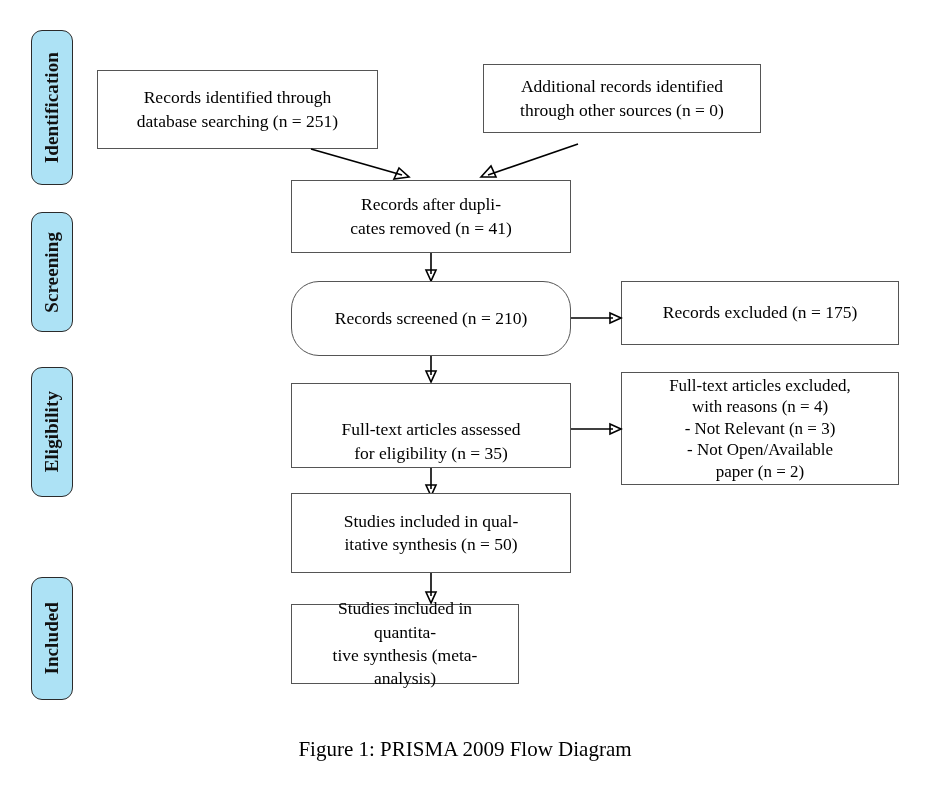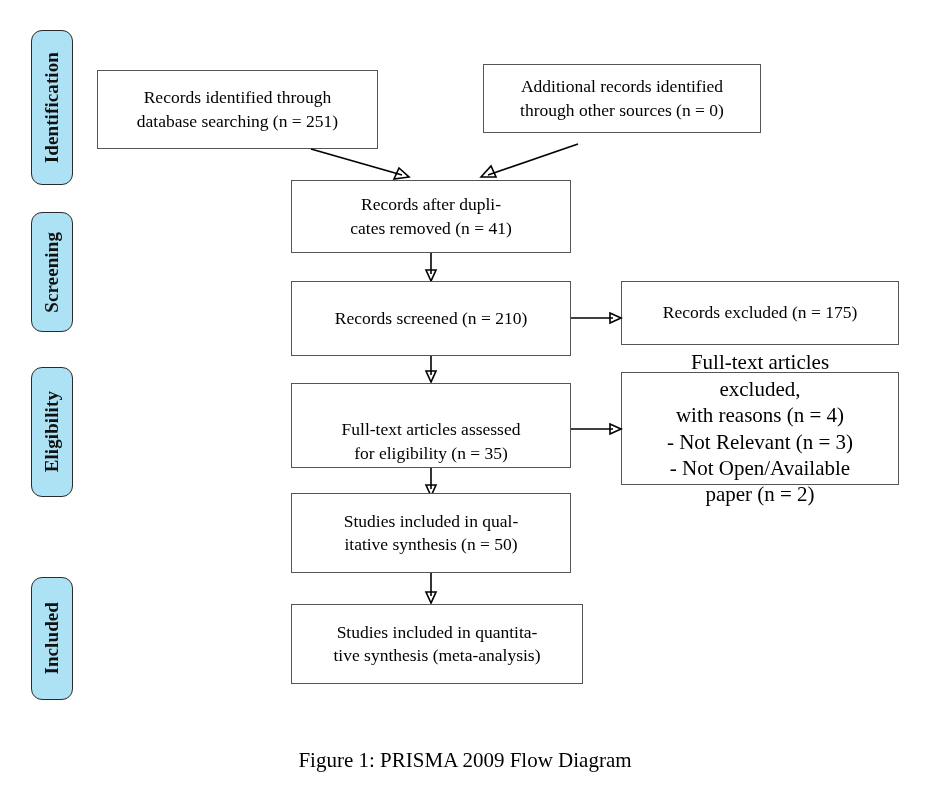--- a/index.html
+++ b/index.html
@@ -54,21 +54,21 @@
     text-align: center;
     padding: 2px 26px;
   }
   .flow-box .txt {
     font-size: 17.5px;
     line-height: 1.33;
     white-space: pre-line;
     font-family: "Liberation Serif", "DejaVu Serif", serif;
   }
   .flow-box.reasons .txt {
-    font-size: 21px;
+    font-size: 17px;
     line-height: 1.26;
   }
 
   
   .conn {
     position: absolute;
     overflow: visible;
   }
   .conn line, .conn path {
     stroke: #000000;
@@ -78,21 +78,20 @@
 
   
   #caption {
     position: absolute;
     left: 0;
     width: 930px;
     text-align: center;
     font-size: 21px;
     color: #000000;
     font-family: "Liberation Serif", "DejaVu Serif", serif;
-    margin-top: 11px;
   }
 </style>
 </head>
 <body>
 
 <div id="page">
 
   <div class="phase-box" style="left:31px; top:30px; width:42px; height:155px;">
     <span class="phase-label">Identification</span>
   </div>
@@ -132,21 +131,21 @@
   <div class="flow-box" style="left:291px; top:180px; width:280px; height:73px;">
     <span class="txt">Records after dupli-
 cates removed (n = 41)</span>
   </div>
 
   <svg class="conn" style="left:424px; top:253px; width:14px; height:29px;" viewBox="0 0 14 29">
     <line x1="7" y1="0" x2="7" y2="21"></line>
     <path d="M 7 28 L 2 17 L 12 17 Z" fill="#000000" stroke="none"></path>
   </svg>
 
-  <div class="flow-box" style="left:291px; top:281px; width:280px; height:75px;">
+  <div class="flow-box" style="left:291px; top:281px; width:280px; height:75px;border-radius:28px;">
     <span class="txt">Records screened (n = 210)</span>
   </div>
 
   <div class="flow-box" style="left:621px; top:281px; width:278px; height:64px;">
     <span class="txt">Records excluded (n = 175)</span>
   </div>
 
   <svg class="conn" style="left:571px; top:311px; width:52px; height:14px;" viewBox="0 0 52 14">
     <line x1="0" y1="7" x2="42" y2="7"></line>
     <path d="M 50 7 L 39 2 L 39 12 Z" fill="#000000" stroke="none"></path>
@@ -183,20 +182,20 @@
   <div class="flow-box" style="left:291px; top:493px; width:280px; height:80px;">
     <span class="txt">Studies included in qual-
 itative synthesis (n = 50)</span>
   </div>
 
   <svg class="conn" style="left:424px; top:573px; width:14px; height:31px;" viewBox="0 0 14 31">
     <line x1="7" y1="0" x2="7" y2="23"></line>
     <path d="M 7 30 L 2 19 L 12 19 Z" fill="#000000" stroke="none"></path>
   </svg>
 
-  <div class="flow-box" style="left:291px; top:604px; width:292px; height:80px;">
+  <div class="flow-box" style="left:291px; top:604px; width:228px; height:80px;">
     <span class="txt">Studies included in quantita-
 tive synthesis (meta-analysis)</span>
   </div>
 
   <div id="caption" style="top:737px;">Figure 1: PRISMA 2009 Flow Diagram</div>
 
 </div>
 
 </body></html>

